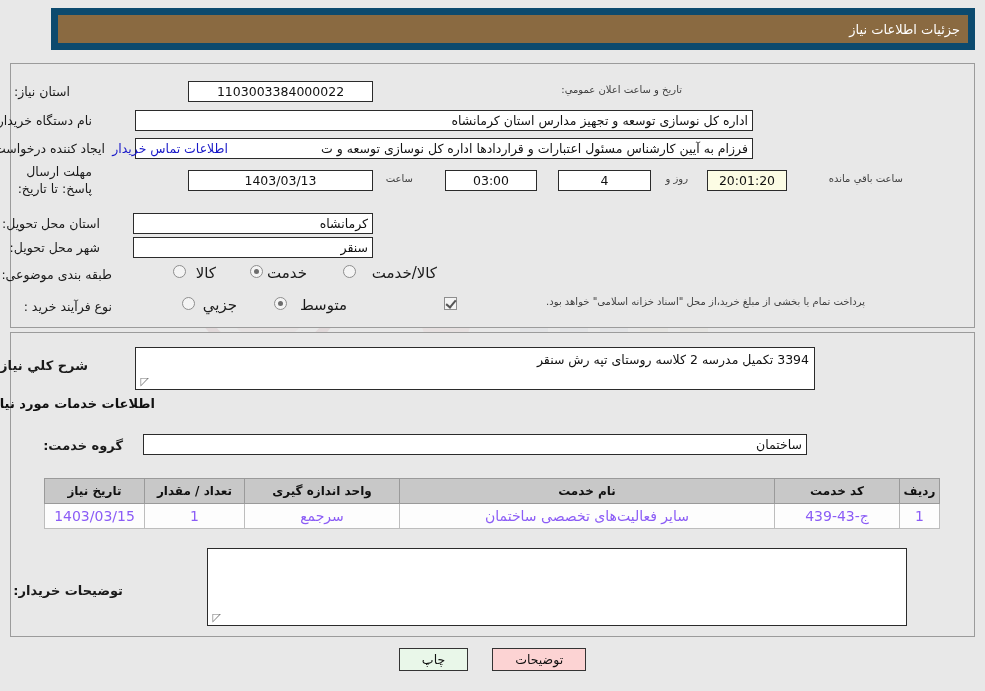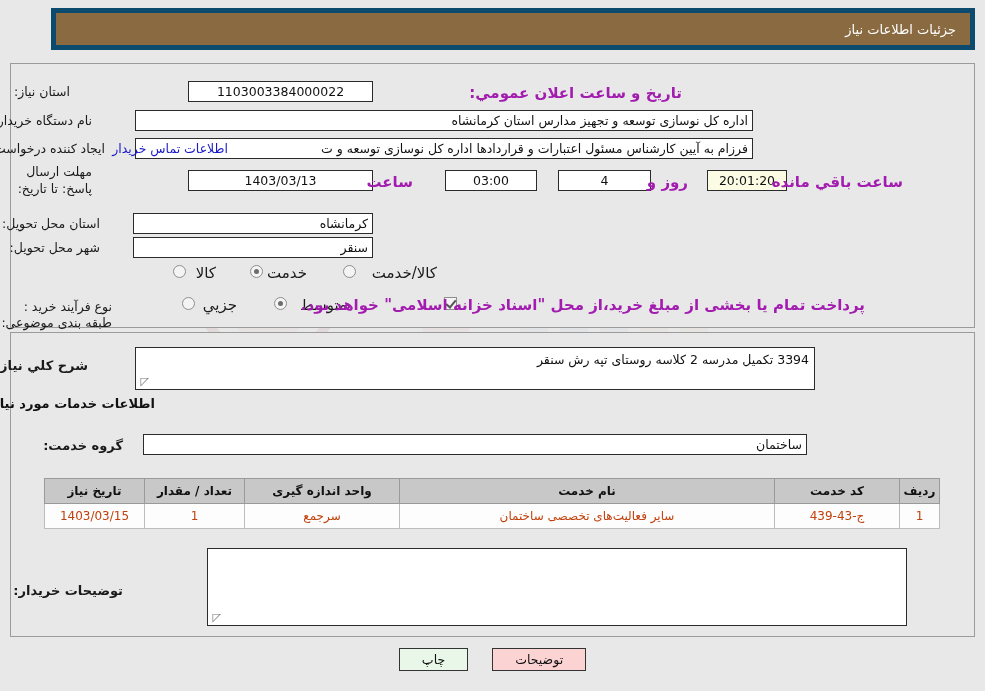--- a/index.html
+++ b/index.html
@@ -31,26 +31,26 @@
   }
 
   .layer { position: relative; z-index: 2; }
 
   
   .titlebar {
     position: absolute;
     top: 8px; right: 10px; left: 10px;
     height: 42px;
     background: #8a6a41;
-    border: 5px solid #0c4a6e;
+    border: 7px solid #0c4a6e;
     box-sizing: border-box;
     display: flex;
     align-items: center;
     justify-content: flex-start;
-    padding: 0 14px;
+    padding: 0 8px;
     margin-left: 41px;
   }
   .titlebar span {
     color: #ffffff;
     font-size: 13px;
     letter-spacing: .2px;
   }
 
   
   .panel {
@@ -66,24 +66,23 @@
   .lbl {
     position: absolute;
     font-size: 12.5px;
     color: #1a1a1a;
     white-space: nowrap;
     text-align: right;
   }
   .lbl.bold { font-weight: bold; }
   .inline-txt {
     position: absolute;
-    font-size: 15px;
-    color: #a21caf;
-    white-space: nowrap;
-    font-weight: bold;
+    font-size: 10px;
+    color: #404040;
+    white-space: nowrap;
   }
   .fld {
     position: absolute;
     border: 1px solid #2b2b2b;
     background: #ffffff;
     box-sizing: border-box;
     font-size: 12.5px;
     color: #111;
     height: 21px;
     line-height: 19px;
@@ -196,22 +195,22 @@
     padding: 0 3px;
     text-align: center;
     font-size: 12px;
   }
   .tbl td {
     background: #fdfdfd;
     border: 1px solid #bdbdbd;
     height: 24px;
     padding: 0 3px;
     text-align: center;
-    color: #c2410c;
-    font-size: 12px;
+    color: #8b5cf6;
+    font-size: 14px;
   }
 
   
   .btnbar {
     position: absolute;
     top: 648px; right: 0; left: 0;
     display: flex;
     justify-content: center;
     gap: 24px;
   }
@@ -271,21 +270,21 @@
   <div class="inline-txt layer" style="top:173px; right:297px;">روز و</div>
   <div class="fld cream layer" style="top:170px; right:198px; width:80px;">20:01:20</div>
   <div class="inline-txt layer" style="top:173px; right:82px;">ساعت باقي مانده</div>
 
   <div class="lbl layer" style="top:216px; right:885px;">استان محل تحویل:</div>
   <div class="fld right layer" style="top:213px; right:612px; width:240px;">کرمانشاه</div>
 
   <div class="lbl layer" style="top:240px; right:885px;">شهر محل تحویل:</div>
   <div class="fld right layer" style="top:237px; right:612px; width:240px;">سنقر</div>
 
-  <div class="lbl layer" style="top:267px; right:873px;margin-top:48px;">طبقه بندی موضوعی:</div>
+  <div class="lbl layer" style="top:267px; right:873px;">طبقه بندی موضوعی:</div>
   <span class="radio layer" style="top:265px; right:799px;"></span>
   <span class="radio-lbl layer" style="top:264px; right:769px;">کالا</span>
   <span class="radio on layer" style="top:265px; right:722px;"></span>
   <span class="radio-lbl layer" style="top:264px; right:678px;">خدمت</span>
   <span class="radio layer" style="top:265px; right:629px;"></span>
   <span class="radio-lbl layer" style="top:264px; right:548px;">کالا/خدمت</span>
 
   <div class="lbl layer" style="top:299px; right:873px;">نوع فرآیند خرید :</div>
   <span class="radio layer" style="top:297px; right:790px;"></span>
   <span class="radio-lbl layer" style="top:296px; right:748px;">جزیي</span>

